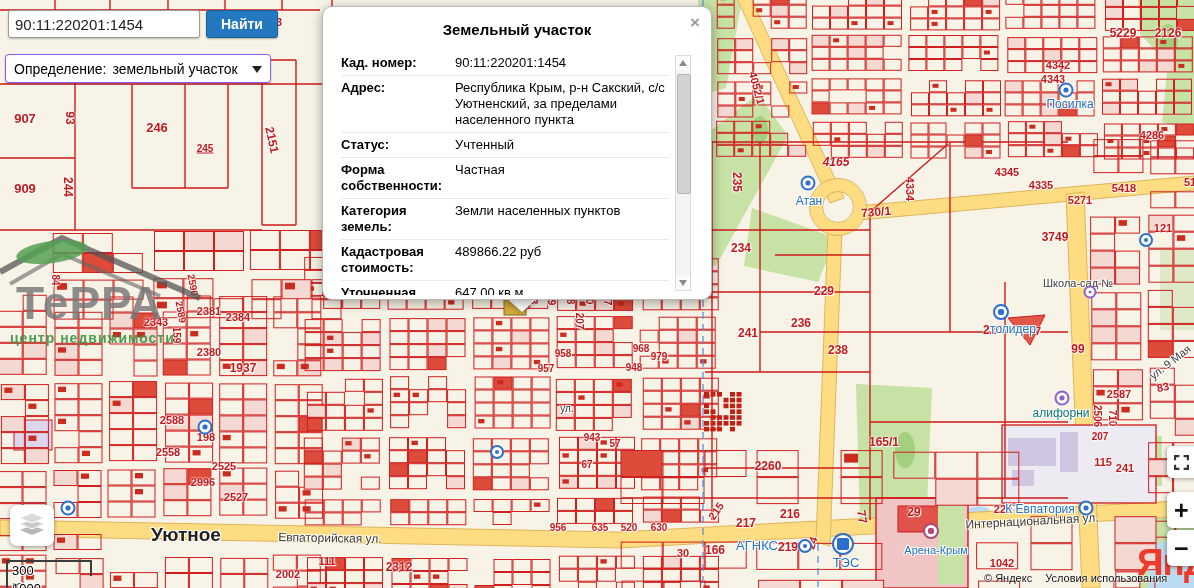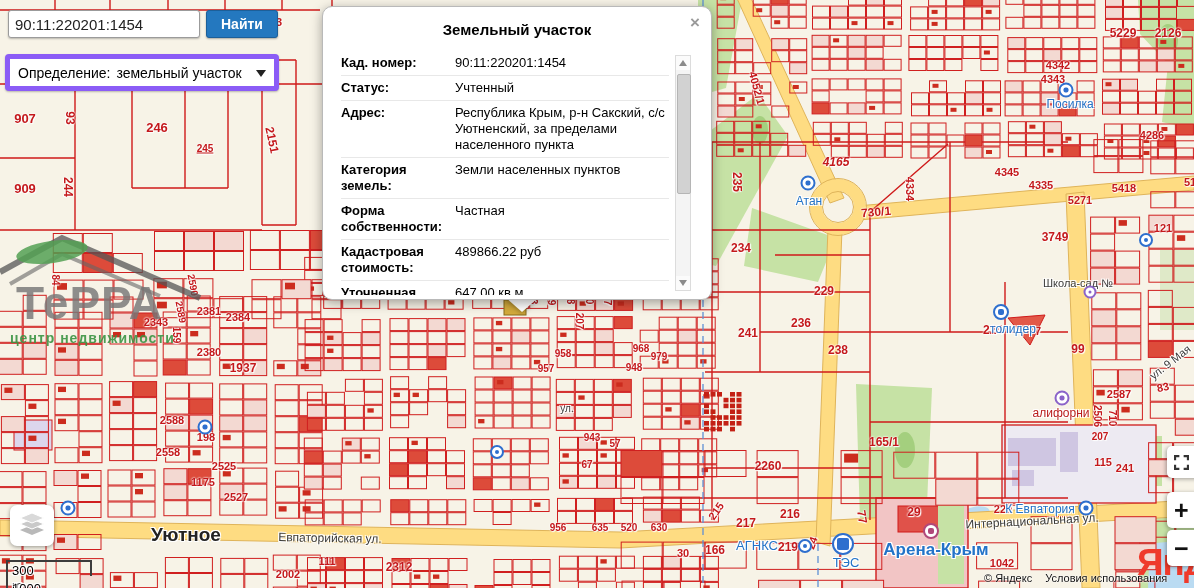--- a/index.html
+++ b/index.html
@@ -27,21 +27,21 @@
   .wm-sub{position:absolute;left:10px;top:98px;font-size:14px;font-weight:bold;
           color:rgba(58,148,66,.9);letter-spacing:1px}
   
   #searchbar{position:absolute;left:8px;top:10px;z-index:7;display:flex;gap:6px}
   #search-input{width:178px;height:26px;border:1px solid #9b9b9b;border-radius:3px;
                 font-size:15px;padding:0 6px;color:#222;box-shadow:0 1px 2px rgba(0,0,0,.25)}
   #search-btn{height:28px;padding:0 14px;background:#2478bf;border:1px solid #1c5f99;
               border-radius:3px;color:#fff;font-size:14px;font-weight:bold;cursor:pointer;
               box-shadow:0 1px 2px rgba(0,0,0,.3)}
   #defbar{position:absolute;left:5px;top:54px;z-index:7;height:27px;background:#fff;
-          border:5px solid #8b5cf6;border-radius:4px;display:flex;align-items:center;
+          border:1px solid #8b5cf6;border-radius:4px;display:flex;align-items:center;
           padding:0 8px;box-shadow:0 1px 2px rgba(0,0,0,.25)}
   #defbar .dlabel{font-size:14px;color:#000;margin-right:6px}
   #defbar .dselect{display:flex;align-items:center;font-size:14px;color:#000;cursor:pointer}
   .chev{width:0;height:0;border:5px solid transparent;border-top:7px solid #222;
         margin-left:14px;margin-top:6px}
   
   #popup{position:absolute;left:322px;top:6px;width:388px;height:292px;background:#fff;
          border:1px solid #b9b9b9;border-radius:10px;box-shadow:0 3px 12px rgba(0,0,0,.35);z-index:6}
   #popup-title{margin-top:14px;text-align:center;font-size:15px;font-weight:bold;color:#000}
   #popup-close{position:absolute;right:11px;top:7px;font-size:17px;font-weight:bold;
@@ -1529,21 +1529,21 @@
     <div class="lbl parcel" style="left: 193px; top: 285px; font-size: 10px; transform: translate(-50%, -50%) rotate(80deg);">2590</div>
     <div class="lbl parcel" style="left: 181px; top: 312px; font-size: 10px; transform: translate(-50%, -50%) rotate(80deg);">2589</div>
     <div class="lbl parcel" style="left: 156px; top: 322px; font-size: 11px; transform: translate(-50%, -50%) rotate(0deg);">2343</div>
     <div class="lbl parcel" style="left: 209px; top: 311px; font-size: 11px; transform: translate(-50%, -50%) rotate(0deg);">2381</div>
     <div class="lbl parcel" style="left: 238px; top: 317px; font-size: 11px; transform: translate(-50%, -50%) rotate(0deg);">2384</div>
     <div class="lbl parcel" style="left: 209px; top: 352px; font-size: 11px; transform: translate(-50%, -50%) rotate(0deg);">2380</div>
     <div class="lbl parcel" style="left: 243px; top: 368px; font-size: 12px; transform: translate(-50%, -50%) rotate(0deg);">1937</div>
     <div class="lbl parcel" style="left: 172px; top: 420px; font-size: 11px; transform: translate(-50%, -50%) rotate(0deg);">2588</div>
     <div class="lbl parcel" style="left: 206px; top: 437px; font-size: 11px; transform: translate(-50%, -50%) rotate(0deg);">198</div>
     <div class="lbl parcel" style="left: 168px; top: 452px; font-size: 11px; transform: translate(-50%, -50%) rotate(0deg);">2558</div>
-    <div class="lbl parcel" style="left: 203px; top: 482px; font-size: 11px; transform: translate(-50%, -50%) rotate(0deg);">1175</div>
+    <div class="lbl parcel" style="left: 203px; top: 482px; font-size: 11px; transform: translate(-50%, -50%) rotate(0deg);">2996</div>
     <div class="lbl parcel" style="left: 224px; top: 466px; font-size: 11px; transform: translate(-50%, -50%) rotate(0deg);">2525</div>
     <div class="lbl parcel" style="left: 236px; top: 497px; font-size: 11px; transform: translate(-50%, -50%) rotate(0deg);">2527</div>
     <div class="lbl parcel" style="left: 288px; top: 574px; font-size: 11px; transform: translate(-50%, -50%) rotate(0deg);">2002</div>
     <div class="lbl parcel" style="left: 399px; top: 567px; font-size: 12px; transform: translate(-50%, -50%) rotate(0deg);">2312</div>
     <div class="lbl parcel" style="left: 327px; top: 561px; font-size: 11px; transform: translate(-50%, -50%) rotate(0deg);">111</div>
     <div class="lbl parcel" style="left: 533px; top: 296px; font-size: 10px; transform: translate(-50%, -50%) rotate(90deg);">213</div>
     <div class="lbl parcel" style="left: 551px; top: 297px; font-size: 10px; transform: translate(-50%, -50%) rotate(90deg);">219</div>
     <div class="lbl parcel" style="left: 570px; top: 296px; font-size: 10px; transform: translate(-50%, -50%) rotate(90deg);">218</div>
     <div class="lbl parcel" style="left: 589px; top: 296px; font-size: 10px; transform: translate(-50%, -50%) rotate(90deg);">210</div>
     <div class="lbl parcel" style="left: 607px; top: 297px; font-size: 10px; transform: translate(-50%, -50%) rotate(90deg);">217</div>
@@ -1607,25 +1607,25 @@
     <div class="lbl parcel" style="left: 1125px; top: 468px; font-size: 11px; transform: translate(-50%, -50%) rotate(0deg);">241</div>
     <div class="lbl street" style="left: 330px; top: 538px; font-size: 12px; transform: translate(-50%, -50%) rotate(1deg);">Евпаторийская ул.</div>
     <div class="lbl street" style="left: 1032px; top: 521px; font-size: 12px; transform: translate(-50%, -50%) rotate(-3deg);">Интернациональная ул.</div>
     <div class="lbl street" style="left: 1170px; top: 362px; font-size: 11px; transform: translate(-50%, -50%) rotate(-38deg);">ул. 9 Мая</div>
     <div class="lbl street" style="left: 567px; top: 408px; font-size: 10px; transform: translate(-50%, -50%) rotate(0deg);">ул.</div>
     <div class="lbl street" style="left: 1078px; top: 283px; font-size: 11px; transform: translate(-50%, -50%) rotate(0deg);">Школа-сад №</div>
     <div class="lbl place" style="left: 186px; top: 519px; font-size: 19px; transform: translate(-50%, -50%) rotate(0deg); margin-top: 16px;">Уютное</div>
     <div class="lbl poi" style="left: 809px; top: 201px; transform: translate(-50%, -50%) rotate(0deg);">Атан</div>
     <div class="lbl poi" style="left: 757px; top: 545px; font-size: 13px; transform: translate(-50%, -50%) rotate(0deg);">АГНКС</div>
     <div class="lbl poi" style="left: 846px; top: 562px; font-size: 13px; transform: translate(-50%, -50%) rotate(0deg);">ТЭС</div>
-    <div class="lbl poi" style="left: 936px; top: 550px; font-size: 17px; transform: translate(-50%, -50%) rotate(0deg); font-weight: bold;">Арена-Крым</div>
+    <div class="lbl poi" style="left: 936px; top: 550px; font-size: 11px; transform: translate(-50%, -50%) rotate(0deg);">Арена-Крым</div>
     <div class="lbl poi" style="left: 1040px; top: 509px; transform: translate(-50%, -50%) rotate(0deg);">К Евпатория</div>
     <div class="lbl poi" style="left: 1013px; top: 329px; transform: translate(-50%, -50%) rotate(0deg);">толидер</div>
     <div class="lbl poi" style="left: 1070px; top: 104px; transform: translate(-50%, -50%) rotate(0deg);">Посилка</div>
-    <div class="lbl poi" style="left: 1061px; top: 413px; color: #b91c1c; transform: translate(-50%, -50%) rotate(0deg);">алифорни</div>
+    <div class="lbl poi" style="left: 1061px; top: 413px; color: #0f766e; transform: translate(-50%, -50%) rotate(0deg);">алифорни</div>
     <span class="poi-icon" style="left: 808px; top: 183px; width: 15px; height: 15px; --c: #2e6fce;">
       <i></i>
     </span>
     <span class="poi-icon" style="left: 1001px; top: 312px; width: 16px; height: 16px; --c: #2e6fce;">
       <i></i>
     </span>
     <span class="poi-icon" style="left: 1066px; top: 90px; width: 15px; height: 15px; --c: #2e6fce;">
       <i></i>
     </span>
     <span class="poi-icon" style="left: 1062px; top: 398px; width: 15px; height: 15px; --c: #8a63c9;">
@@ -1685,34 +1685,34 @@
 <div id="popup-tail"></div>
 <div id="popup">
   <div id="popup-title">Земельный участок</div>
   <div id="popup-close">×</div>
   <div id="info-rows">
       <div class="irow">
         <div class="ilabel">Кад. номер:</div>
         <div class="ivalue">90:11:220201:1454</div>
       </div>
       <div class="irow">
+        <div class="ilabel">Адрес:</div>
+        <div class="ivalue">Республика Крым, р-н Сакский, с/с Уютненский, за пределами населенного пункта</div>
+      </div>
+      <div class="irow">
         <div class="ilabel">Статус:</div>
         <div class="ivalue">Учтенный</div>
       </div>
       <div class="irow">
-        <div class="ilabel">Адрес:</div>
-        <div class="ivalue">Республика Крым, р-н Сакский, с/с Уютненский, за пределами населенного пункта</div>
+        <div class="ilabel">Форма собственности:</div>
+        <div class="ivalue">Частная</div>
       </div>
       <div class="irow">
         <div class="ilabel">Категория земель:</div>
         <div class="ivalue">Земли населенных пунктов</div>
-      </div>
-      <div class="irow">
-        <div class="ilabel">Форма собственности:</div>
-        <div class="ivalue">Частная</div>
       </div>
       <div class="irow">
         <div class="ilabel">Кадастровая стоимость:</div>
         <div class="ivalue">489866.22 руб</div>
       </div>
       <div class="irow">
         <div class="ilabel">Уточненная площадь:</div>
         <div class="ivalue">647.00 кв.м</div>
       </div>
     </div>

